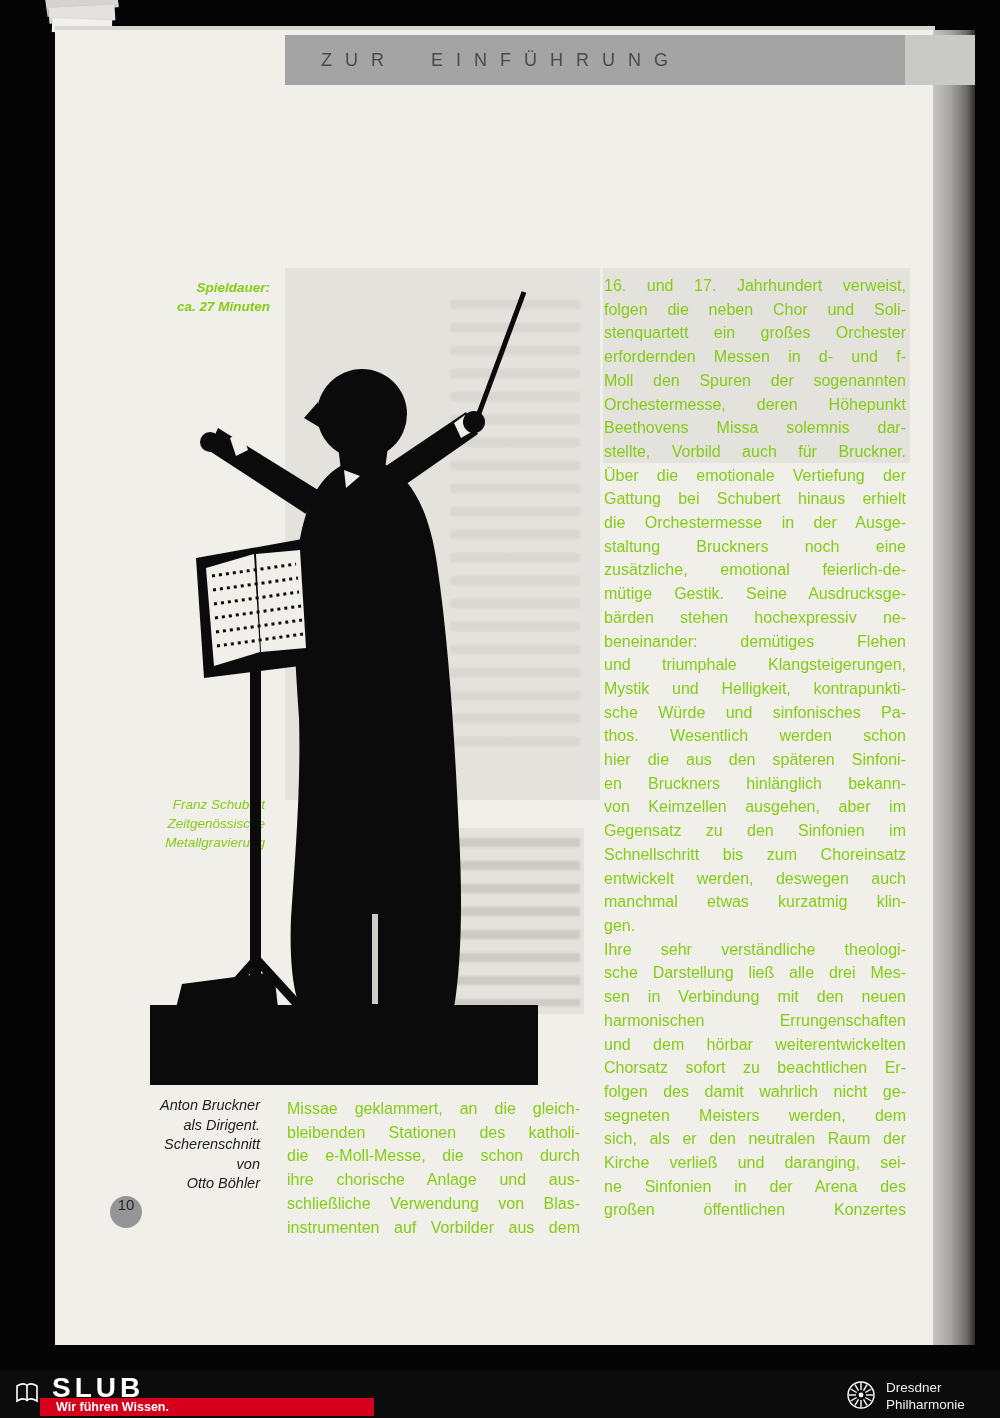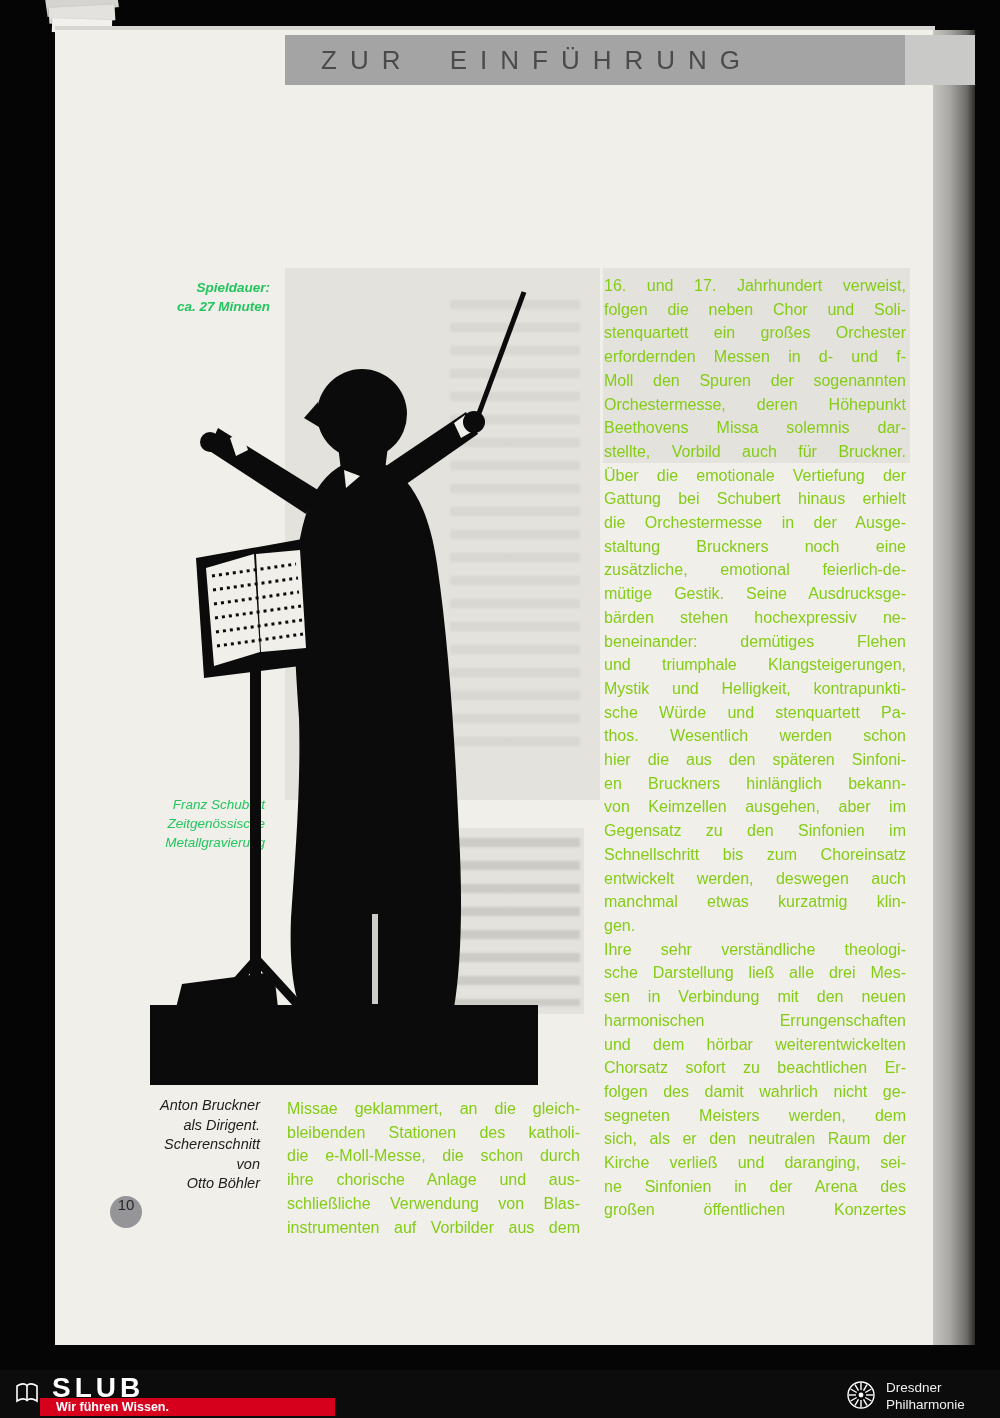--- a/index.html
+++ b/index.html
@@ -16,52 +16,52 @@
   .edge-right{left:933px;top:30px;width:42px;height:1315px;
     background:linear-gradient(90deg,#c6c4c0 0%,#a9a7a3 40%,#6e6c68 80%,#2c2c2a 100%);}
   .corner{background:#e9e7e3;box-shadow:0 1px 2px rgba(0,0,0,.5);}
   .c1{left:46px;top:-6px;width:72px;height:18px;transform:rotate(-8deg);background:#d6d4d0;}
   .c2{left:49px;top:6px;width:66px;height:16px;transform:rotate(-3deg);background:#e4e2de;}
   .c3{left:52px;top:19px;width:60px;height:14px;transform:rotate(2deg);background:#f2f0ec;}
 
   
   .band{left:285px;top:35px;width:620px;height:50px;background:#a4a4a4;
     display:flex;align-items:center;padding-left:36px;box-sizing:border-box;}
-  .band-title{font-size:26px;font-weight:400;color:#4a4a4a;
+  .band-title{font-size:18px;font-weight:400;color:#4a4a4a;
     letter-spacing:13px;word-spacing:16px;white-space:nowrap;}
   .band-ext{left:905px;top:35px;width:70px;height:50px;background:#c9c9c7;}
 
   
   .tint{background:rgba(118,116,112,0.10);}
   .ghost-bars{
     background:repeating-linear-gradient(to bottom,
       rgba(90,88,84,.17) 0px, rgba(90,88,84,.17) 9px,
       transparent 9px, transparent 23px);
     filter:blur(1px);
   }
-  .ghost-text{color:#22c55e;font-style:italic;text-align:right;line-height:19px;font-size:13.5px;}
+  .ghost-text{color:#84cc16;font-style:italic;text-align:right;line-height:19px;font-size:13.5px;}
 
   
   .textcol{color:#84cc16;font-size:16px;line-height:23.7px;}
   .textcol .line{text-align:justify;text-align-last:justify;}
   .textcol .line.short{text-align-last:left;}
   .col-mid{left:287px;top:1097px;width:293px;}
   .col-right{left:604px;top:274px;width:302px;}
 
   
   .caption{left:138px;top:1096px;width:122px;color:#1d1d1d;
     font-style:italic;font-size:14.5px;line-height:19.5px;text-align:right;}
   .pagenum{left:110px;top:1196px;width:32px;height:32px;border-radius:50%;
     background:#959597;color:#26262a;font-size:15px;display:flex;
     align-items:flex-start;justify-content:center;}
 
   
   .footer{left:0;top:1370px;width:1000px;height:48px;background:#0c0c0c;}
   .slub-name{left:52px;top:1372px;font-size:28px;font-weight:bold;color:#ffffff;letter-spacing:4px;}
-  .slub-claim{left:40px;top:1398px;width:295px;height:18px;background:#d6001c;
+  .slub-claim{left:40px;top:1398px;width:334px;height:18px;background:#d6001c;
     color:#ffffff;font-size:12.5px;font-weight:bold;line-height:18px;
     padding-left:16px;box-sizing:border-box;}
   .partner-text{left:886px;top:1379px;color:#f0f0f0;font-size:13.5px;line-height:17px;}
 </style>
 </head>
 <body>
 
 <div id="root">
 
   <div class="abs corner c1"></div>
@@ -173,21 +173,21 @@
       <div class="line">Über die emotionale Vertiefung der</div>
       <div class="line">Gattung bei Schubert hinaus erhielt</div>
       <div class="line">die Orchestermesse in der Ausge-</div>
       <div class="line">staltung Bruckners noch eine</div>
       <div class="line">zusätzliche, emotional feierlich-de-</div>
       <div class="line">mütige Gestik. Seine Ausdrucksge-</div>
       <div class="line">bärden stehen hochexpressiv ne-</div>
       <div class="line">beneinander: demütiges Flehen</div>
       <div class="line">und triumphale Klangsteigerungen,</div>
       <div class="line">Mystik und Helligkeit, kontrapunkti-</div>
-      <div class="line">sche Würde und stenquartett Pa-</div>
+      <div class="line">sche Würde und sinfonisches Pa-</div>
       <div class="line">thos. Wesentlich werden schon</div>
       <div class="line">hier die aus den späteren Sinfoni-</div>
       <div class="line">en Bruckners hinlänglich bekann-</div>
       <div class="line">von Keimzellen ausgehen, aber im</div>
       <div class="line">Gegensatz zu den Sinfonien im</div>
       <div class="line">Schnellschritt bis zum Choreinsatz</div>
       <div class="line">entwickelt werden, deswegen auch</div>
       <div class="line">manchmal etwas kurzatmig klin-</div>
       <div class="line short">gen.</div>
       <div class="line">Ihre sehr verständliche theologi-</div>

